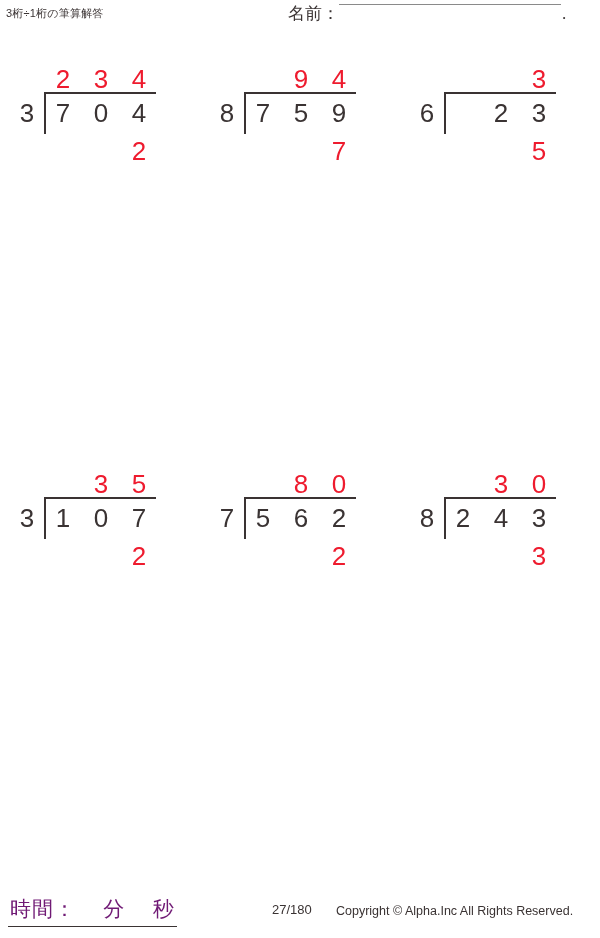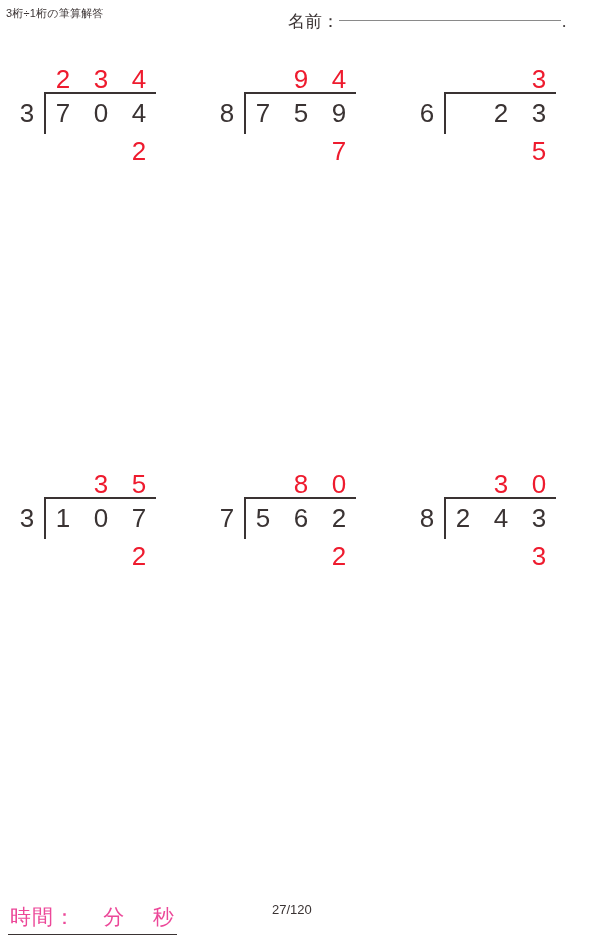--- a/index.html
+++ b/index.html
@@ -22,23 +22,23 @@
     left: 6px;
     top: 6px;
     font-size: 11px;
     letter-spacing: 0.2px;
     color: #3a3333;
     white-space: nowrap;
   }
   #name-field {
     position: absolute;
     left: 288px;
-    top: 12px;
+    top: 4px;
     display: flex;
-    align-items: center;
+    align-items: flex-start;
     white-space: nowrap;
     font-family: Liberation Serif, serif;
   }
   #name-field .name-label {
     font-size: 17px;
     color: #3a3333;
     line-height: 20px;
   }
   #name-field .name-rule {
     width: 222px;
@@ -133,25 +133,24 @@
     width: 600px;
     height: 48px;
   }
   #time-field {
     position: absolute;
     left: 8px;
     top: 4px;
     font-size: 21px;
     line-height: 30px;
     letter-spacing: 1px;
-    color: #ec4899;
+    color: #701a75;
     border-bottom: 1.6px solid #3a3333;
     padding: 0 2px 2px 2px;
     white-space: pre;
-    margin-top: 8px;
   }
   #page-number {
     position: absolute;
     left: 272px;
     top: 12px;
     font-size: 13px;
     line-height: 16px;
     color: #3a3333;
   }
   #copyright {
@@ -252,14 +251,15 @@
         <div class="digit-cell dividend-digit" style="left: 48px;">2</div>
         <div class="digit-cell dividend-digit" style="left: 86px;">4</div>
         <div class="digit-cell dividend-digit" style="left: 124px;">3</div>
         <div class="digit-cell remainder-digit" style="left: 124px;">3</div>
       </div>
     </div>
   </div>
 
 <div id="footer">
   <div id="time-field">時間：    分    秒</div>
-  <div id="page-number">27/120</div>
+  <div id="page-number">27/180</div>
+  <div id="copyright">Copyright © Alpha.Inc All Rights Reserved.</div>
 </div>
 
 </body></html>

